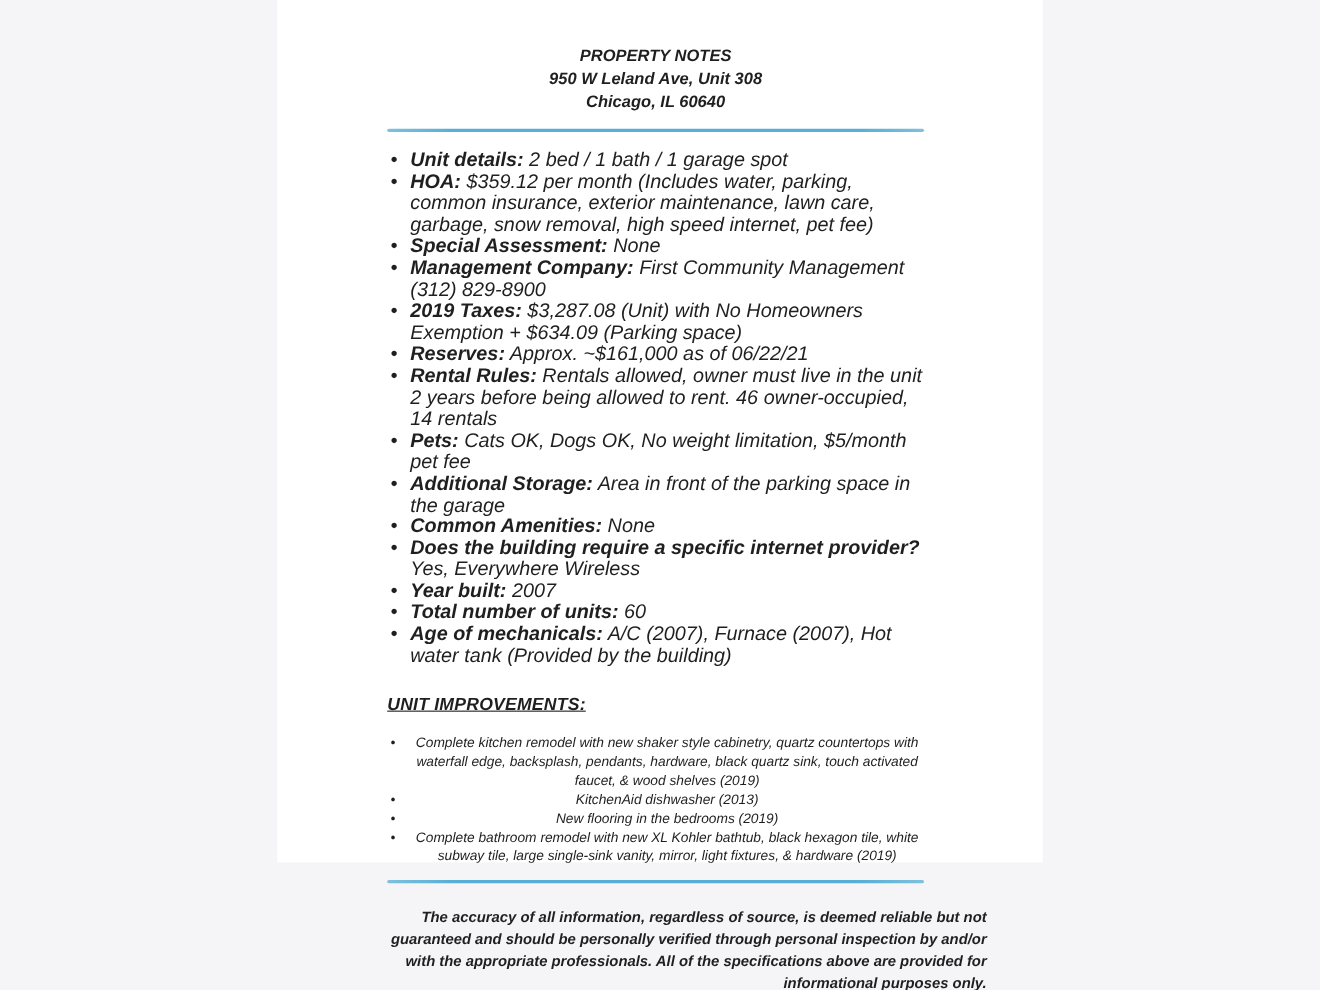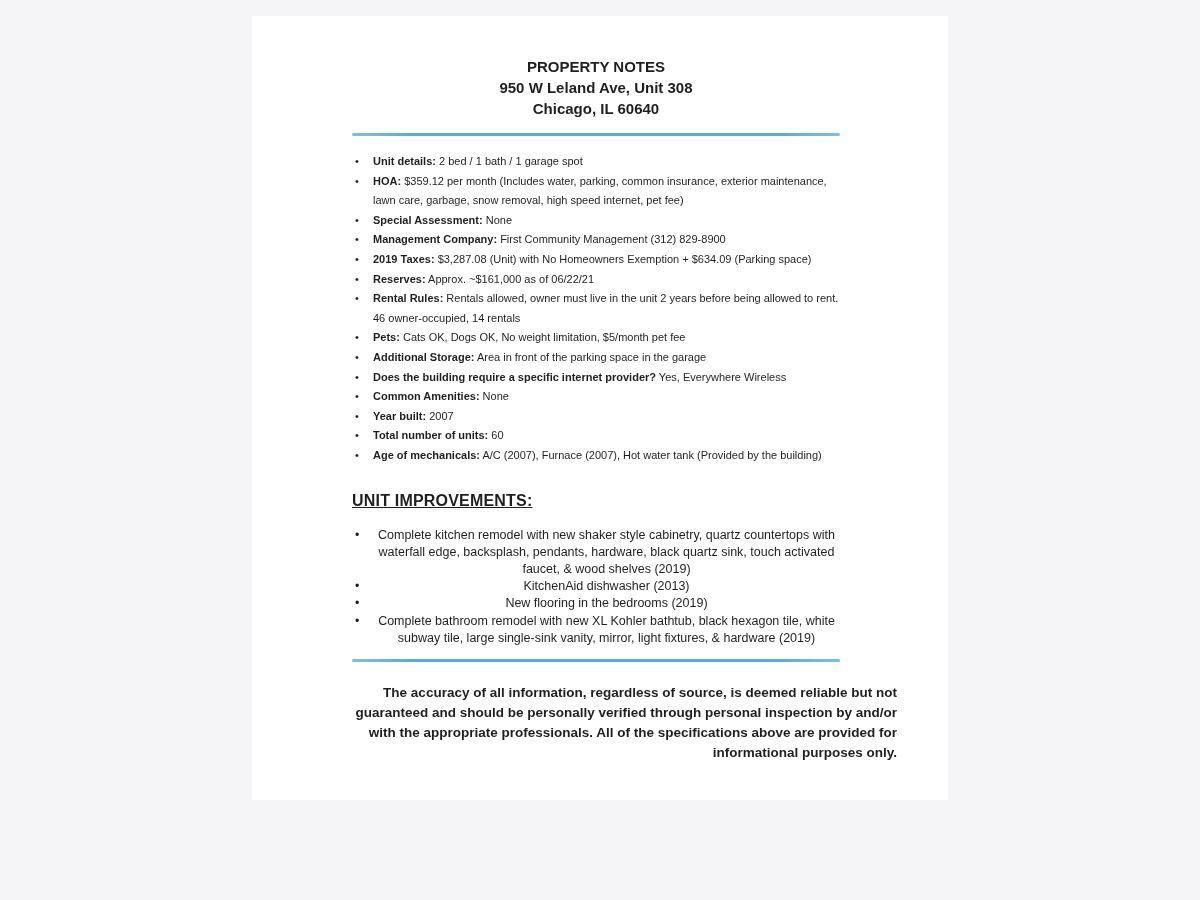--- a/index.html
+++ b/index.html
@@ -5,41 +5,42 @@
   * { margin: 0; padding: 0; box-sizing: border-box; }
   html, body {
     width: 1200px; height: 900px;
     background: #f5f4f7;
     font-family: "Liberation Sans", sans-serif;
     color: #1f1f1f;
     -webkit-font-smoothing: antialiased;
   }
   .paper {
     width: 696px; height: 784px;
-    margin: 16px auto;
+    margin: 0 auto;
     background: #ffffff;
     padding: 40px 108px 0 100px;
+    font-style: italic;
   }
   .doc-header {
     text-align: center;
     font-weight: bold;
     font-size: 15px;
     line-height: 21px;
   }
   .divider {
     height: 3px;
     background: linear-gradient(90deg, #7fc0de 0%, #58aed6 12%, #58aed6 88%, #7fc0de 100%);
     border-radius: 2px;
     margin-top: 14px;
   }
   .divider.bottom { margin-top: 12px; }
   ul.notes-list {
     list-style: none;
     margin-top: 16px;
-    font-size: 11px;
+    font-size: 18px;
     line-height: 19.6px;
   }
   ul.notes-list > li {
     position: relative;
     padding-left: 21px;
   }
   ul.notes-list > li::before {
     content: "\2022";
     position: absolute;
     left: 3px;
@@ -95,22 +96,22 @@
   <ul class="notes-list">
     <li><span class="lbl">Unit details:</span><span> 2 bed / 1 bath / 1 garage spot</span></li>
     <li><span class="lbl">HOA:</span><span> $359.12 per month (Includes water, parking, common insurance, exterior maintenance, lawn care, garbage, snow removal, high speed internet, pet fee)</span></li>
     <li><span class="lbl">Special Assessment:</span><span> None</span></li>
     <li><span class="lbl">Management Company:</span><span> First Community Management (312) 829-8900</span></li>
     <li><span class="lbl">2019 Taxes:</span><span> $3,287.08 (Unit) with No Homeowners Exemption + $634.09 (Parking space)</span></li>
     <li><span class="lbl">Reserves:</span><span> Approx. ~$161,000 as of 06/22/21</span></li>
     <li><span class="lbl">Rental Rules:</span><span> Rentals allowed, owner must live in the unit 2 years before being allowed to rent. 46 owner-occupied, 14 rentals</span></li>
     <li><span class="lbl">Pets:</span><span> Cats OK, Dogs OK, No weight limitation, $5/month pet fee</span></li>
     <li><span class="lbl">Additional Storage:</span><span> Area in front of the parking space in the garage</span></li>
+    <li><span class="lbl">Common Amenities:</span><span> None</span></li>
     <li><span class="lbl">Does the building require a specific internet provider?</span><span> Yes, Everywhere Wireless</span></li>
-    <li><span class="lbl">Common Amenities:</span><span> None</span></li>
     <li><span class="lbl">Year built:</span><span> 2007</span></li>
     <li><span class="lbl">Total number of units:</span><span> 60</span></li>
     <li><span class="lbl">Age of mechanicals:</span><span> A/C (2007), Furnace (2007), Hot water tank (Provided by the building)</span></li>
   </ul>
 
   <div class="section-heading">UNIT IMPROVEMENTS:</div>
 
   <ul class="improve-list">
     <li>Complete kitchen remodel with new shaker style cabinetry, quartz countertops with waterfall edge, backsplash, pendants, hardware, black quartz sink, touch activated faucet, &amp; wood shelves (2019)</li>
     <li>KitchenAid dishwasher (2013)</li>

